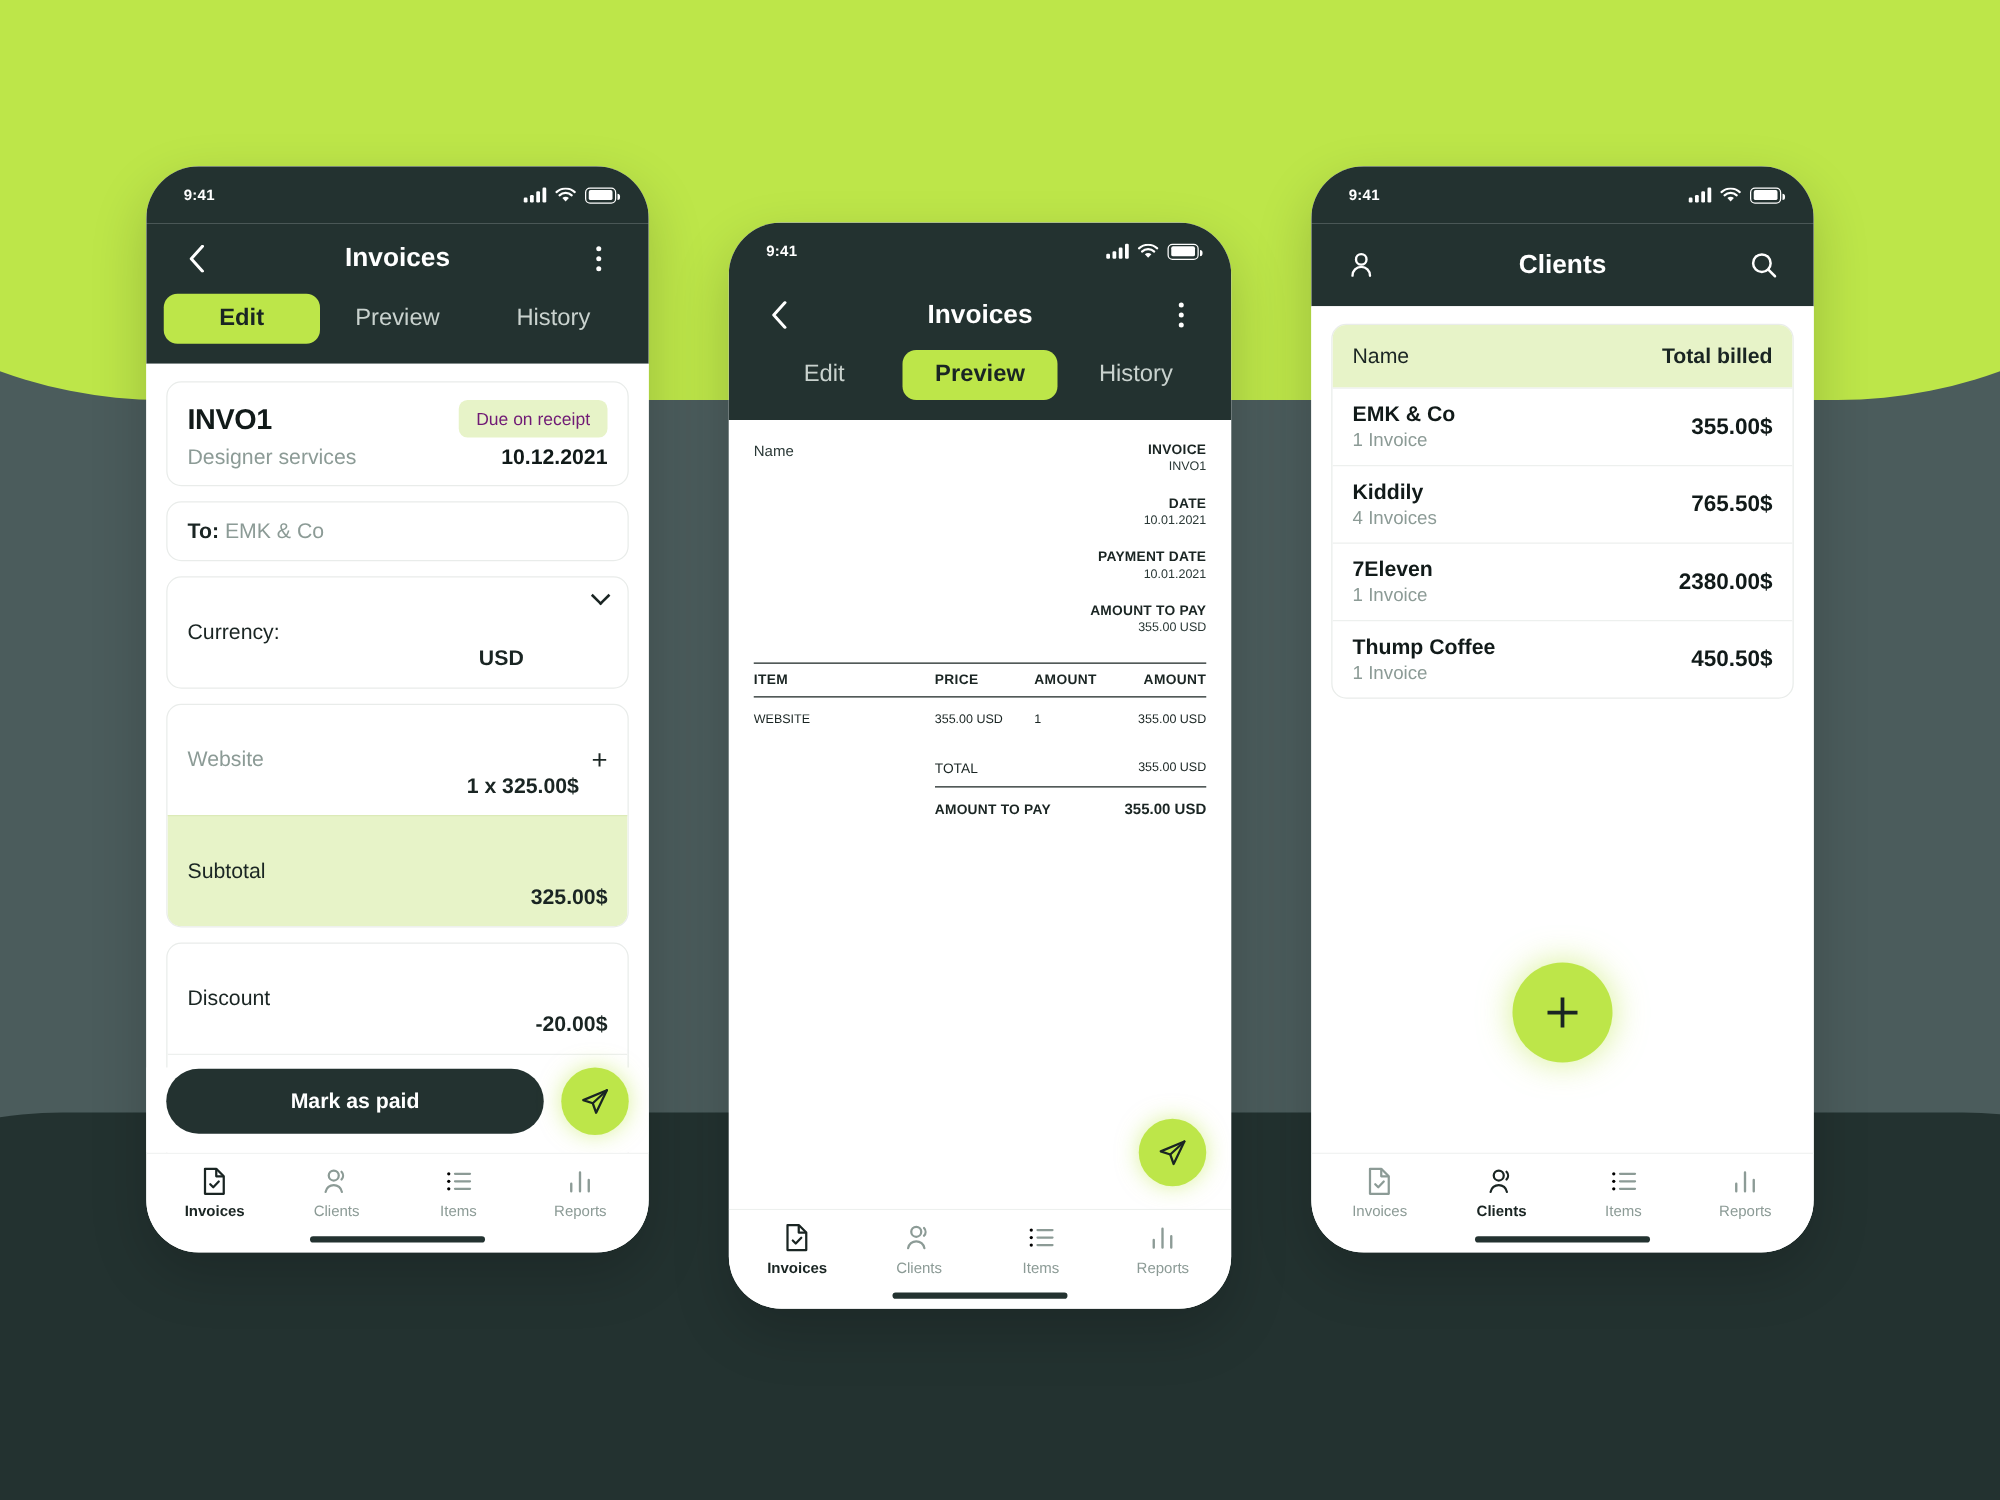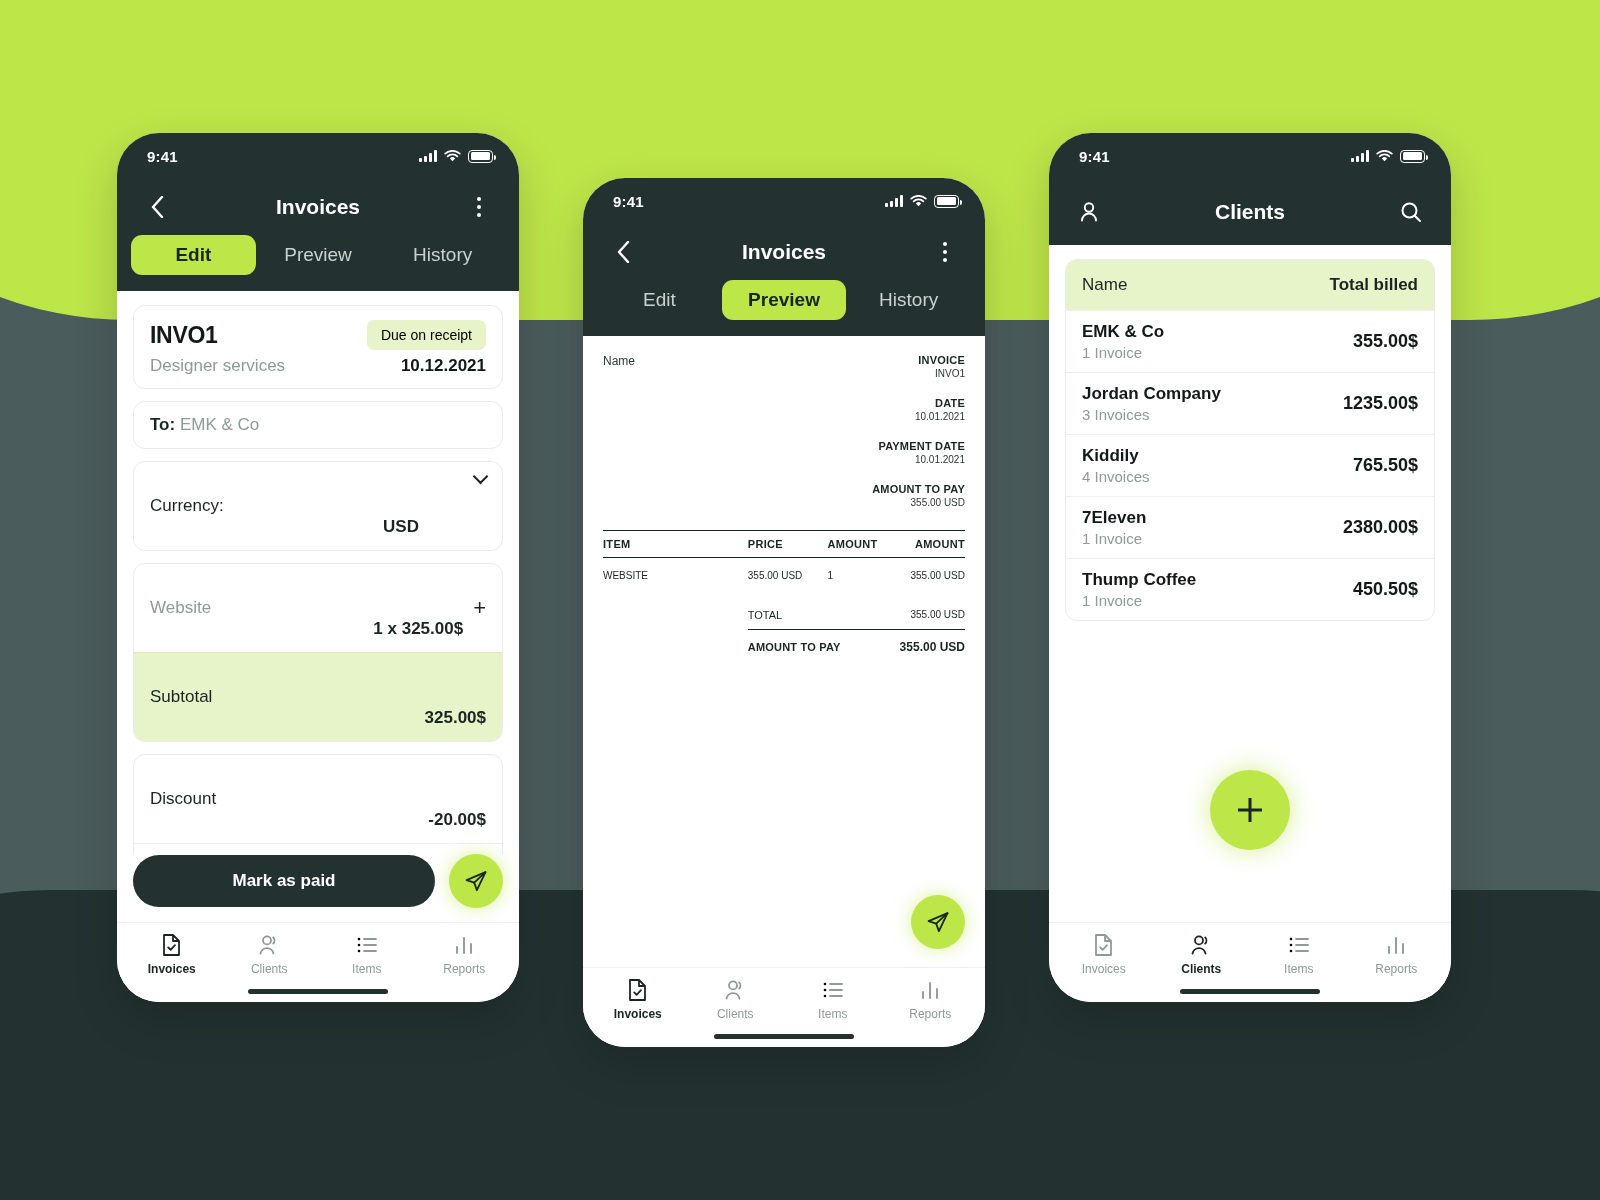--- a/index.html
+++ b/index.html
@@ -44,21 +44,21 @@
   .statusbar {
     background: #233230;
     color: #fff;
     height: 46px;
     display: flex;
     align-items: center;
     justify-content: space-between;
     padding: 0 26px 0 30px;
     flex: none;
   }
-  .status-time { font-size: 15px; font-weight: bold; letter-spacing: 0.2px; }
+  .status-time { font-size: 12px; font-weight: bold; letter-spacing: 0.2px; }
   .status-icons { display: flex; align-items: center; gap: 7px; }
   .sig { display: flex; align-items: flex-end; gap: 2px; height: 12px; }
   .sig i { display: block; width: 3px; background: #fff; border-radius: 1px; }
   .sig i:nth-child(1){ height: 4px; }
   .sig i:nth-child(2){ height: 6px; }
   .sig i:nth-child(3){ height: 9px; }
   .sig i:nth-child(4){ height: 12px; }
   .batt {
     width: 25px; height: 13px;
     border: 1.6px solid #fff; border-radius: 4px;
@@ -132,21 +132,21 @@
   }
   .row + .row { border-top: 1px solid #EDF0EE; }
   .row.tint { background: #E7F3C8; border-top-color: #DCEAB8; }
   .muted { color: #8C9B96; }
   .bold { font-weight: bold; margin-top: 42px; }
 
   .inv-head { padding: 14px 16px 12px 16px; }
   .inv-head-top { display:flex; align-items:center; justify-content:space-between; }
   .inv-id { font-size: 23px; font-weight: bold; color:#111A19; letter-spacing:-0.3px;}
   .badge {
-    background: #E7F3C8; color:#000000;
+    background: #E7F3C8; color:#701a75;
     font-size: 14px; padding: 7px 14px; border-radius: 7px;
   }
   .inv-head-bot {
     display:flex; align-items:center; justify-content:space-between;
     margin-top: 6px;
   }
   .inv-sub { font-size: 17px; color:#8C9B96; }
   .inv-date { font-size: 17px; font-weight: bold; color:#111A19; }
 
   .chev-d { width:11px; height:11px; border-right:2.2px solid #1A2523;
@@ -625,27 +625,20 @@
       </div>
 
       <div class="client-row">
         <span>
           <div class="client-name">EMK &amp; Co</div>
           <div class="client-sub">1 Invoice</div>
         </span>
         <span class="client-amt">355.00$</span>
       </div>
 
-      <div class="client-row">
-        <span>
-          <div class="client-name">Jordan Company</div>
-          <div class="client-sub">3 Invoices</div>
-        </span>
-        <span class="client-amt">1235.00$</span>
-      </div>
 
       <div class="client-row">
         <span>
           <div class="client-name">Kiddily</div>
           <div class="client-sub">4 Invoices</div>
         </span>
         <span class="client-amt">765.50$</span>
       </div>
 
       <div class="client-row">

